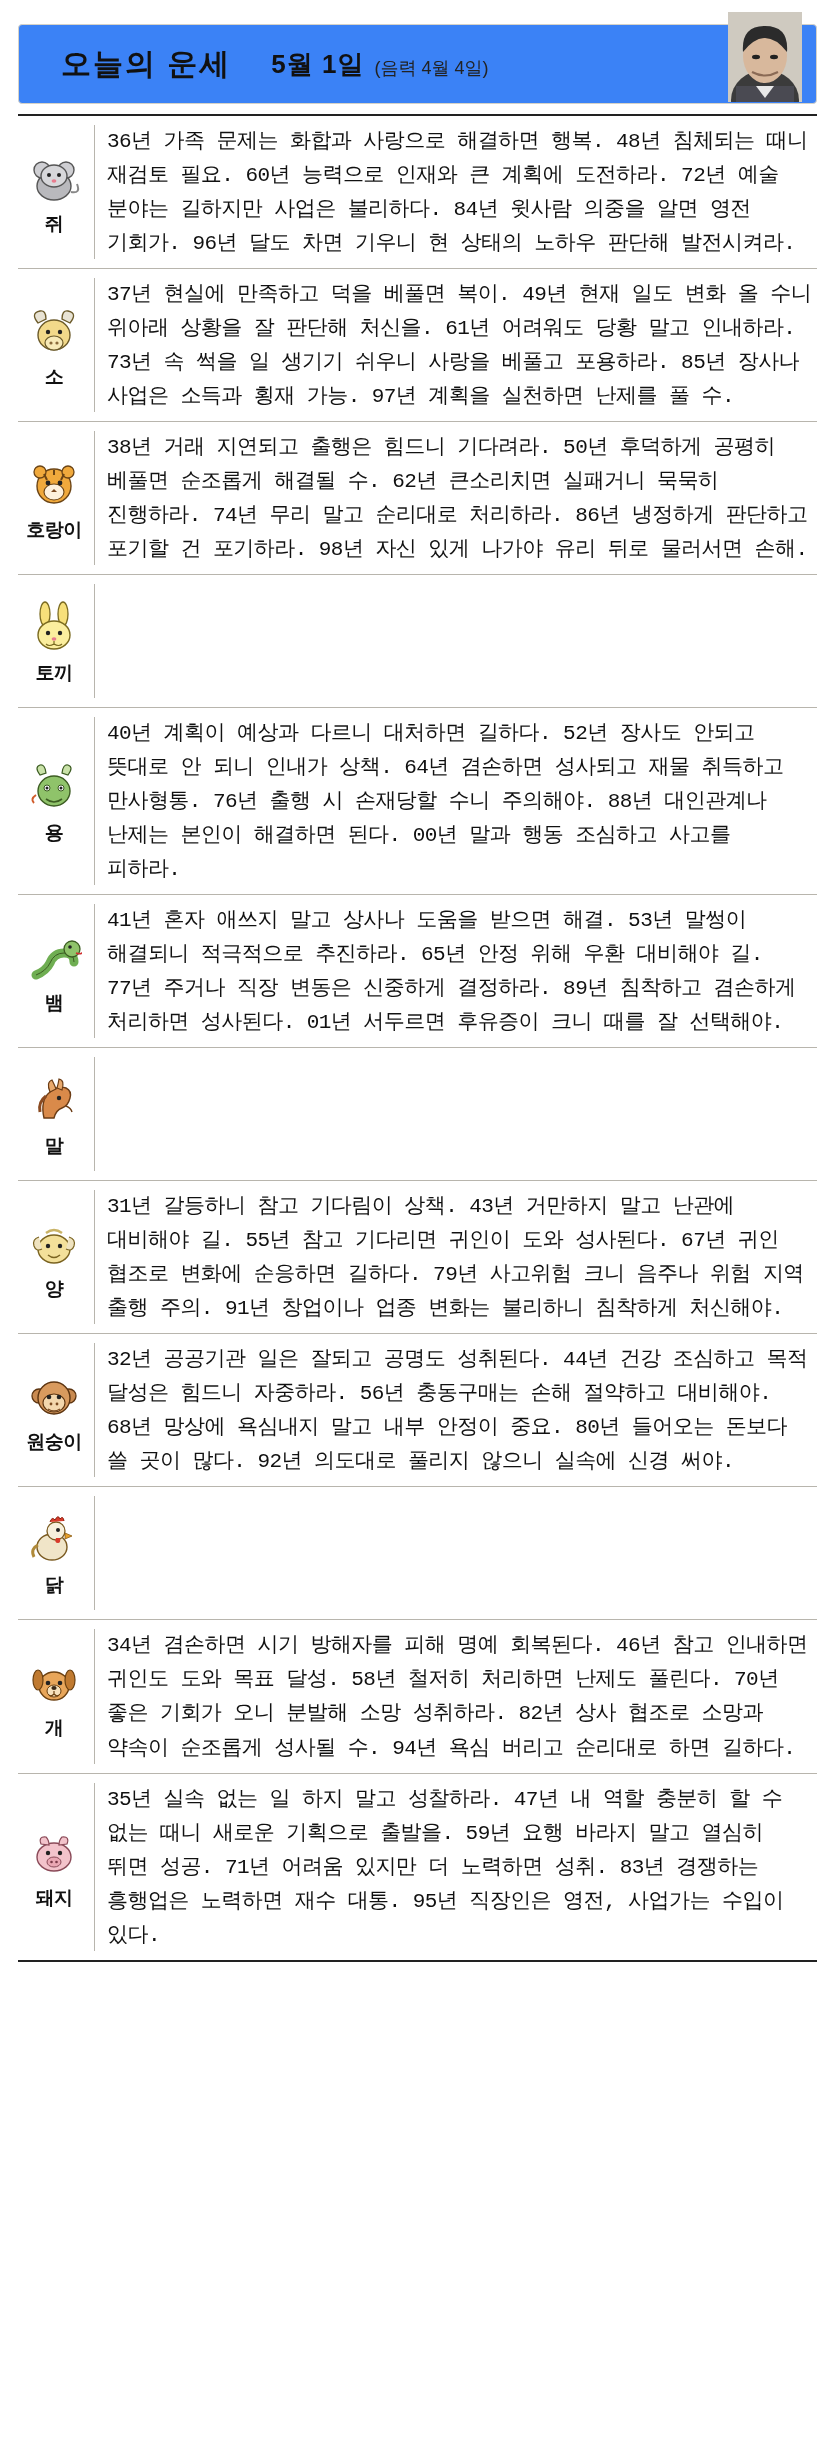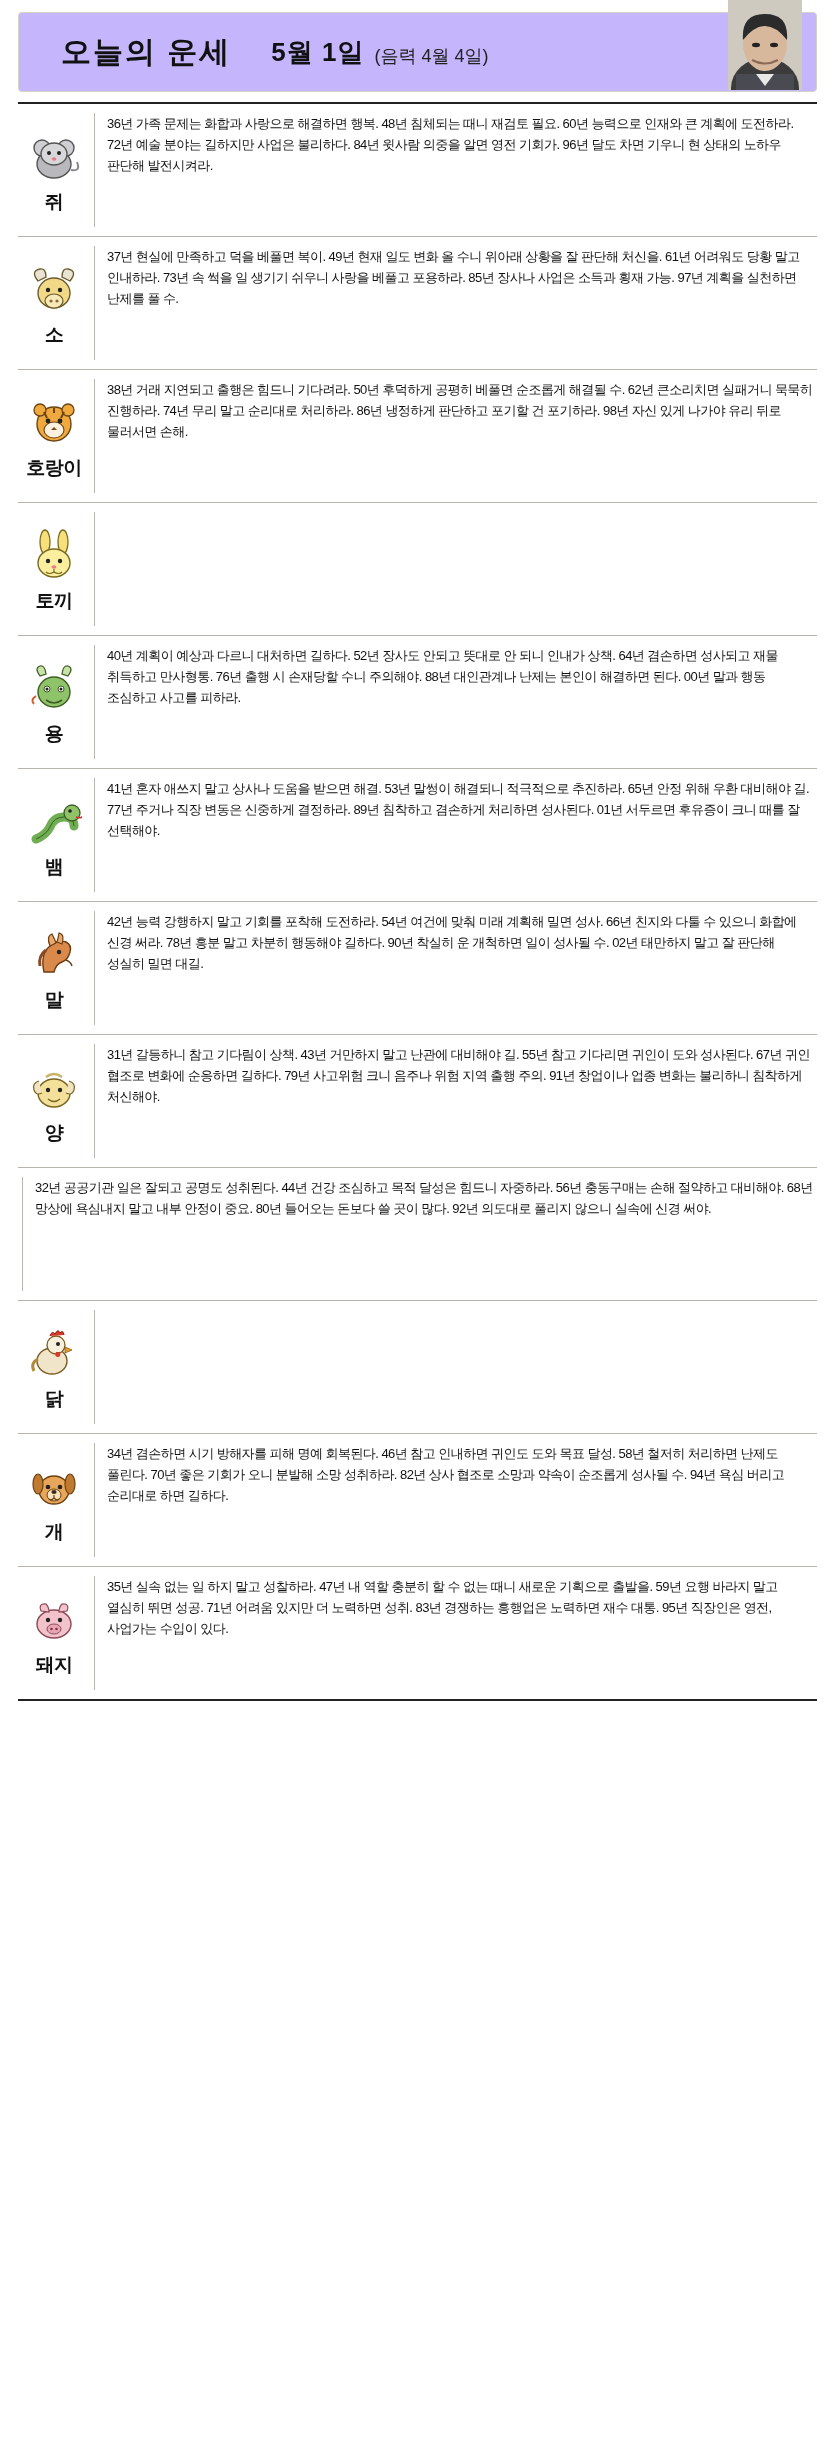--- a/index.html
+++ b/index.html
@@ -15,23 +15,23 @@
     width: 835px;
     min-height: 2445px;
     background: #ffffff;
     padding: 0;
     box-sizing: border-box;
     position: relative;
   }
   
   .header {
     position: relative;
-    margin: 12px 18px 10px 18px;
+    margin: 24px 18px 10px 18px;
     height: 78px;
-    background: #c4b5fd;
+    background: #3b82f6;
     border: 1px solid #d5d2c8;
     border-radius: 4px;
     display: flex;
     align-items: center;
   }
   .header-title {
     font-size: 30px;
     font-weight: bold;
     color: #111111;
     letter-spacing: 2px;
@@ -101,26 +101,27 @@
     letter-spacing: -0.5px;
     white-space: nowrap;
   }
   .divider-cell {
     width: 1px;
     background: #b8b5ad;
     margin: 2px 10px 2px 4px;
   }
   .text-cell {
     flex: 1;
-    font-size: 13px;
+    font-size: 21px;
     line-height: 1.62;
     color: #111111;
     letter-spacing: -0.55px;
     padding: 2px 4px 0 2px;
     word-break: keep-all;
+    font-family: Liberation Mono, monospace;
   }
 </style>
 </head>
 <body>
 
 <div class="page">
 
   <div class="header">
     <div class="header-title">오늘의 운세</div>
     <div class="header-date">5월 1일</div>
@@ -266,21 +267,20 @@
             <path d="M24 20 q-4 -10 2 -12 q3 6 4 9z" fill="#e9a96c" stroke="#6b3c15" stroke-width="1.2"></path>
             <path d="M36 18 q3 -10 -3 -11 q-1 6 -2 9z" fill="#e9a96c" stroke="#6b3c15" stroke-width="1.2"></path>
             <circle cx="33" cy="26" r="2.2" fill="#222"></circle>
             <path d="M40 34 q5 2 6 6" stroke="#6b3c15" stroke-width="1.4" fill="none"></path>
             <path d="M20 24 q-8 6 -6 16" stroke="#8a4a20" stroke-width="3" fill="none"></path>
           </svg>
         </div>
         <div class="sign-label">말</div>
       </div>
       <div class="divider-cell"></div>
-      <div class="text-cell">42년 능력 강행하지 말고 기회를 포착해 도전하라. 54년 여건에 맞춰 미래 계획해 밀면 성사. 66년 친지와 다툴 수 있으니 화합에 신경 써라. 78년 흥분 말고 차분히 행동해야 길하다. 90년 착실히 운 개척하면 일이 성사될 수. 02년 태만하지 말고 잘 판단해 성실히 밀면 대길.</div>
     </div>
 
     <div class="zodiac-row">
       <div class="sign-cell">
         <div class="sign-art">
           <svg width="56" height="56" viewBox="0 0 56 56">
             <ellipse cx="28" cy="34" rx="16" ry="14" fill="#f3e09a" stroke="#7a6320" stroke-width="1.4"></ellipse>
             <path d="M13 22 q-7 2 -5 9 q2 6 8 3" fill="#efe3c0" stroke="#7a6320" stroke-width="1.2"></path>
             <path d="M43 22 q7 2 5 9 q-2 6 -8 3" fill="#efe3c0" stroke="#7a6320" stroke-width="1.2"></path>
             <circle cx="22" cy="31" r="2.2" fill="#222"></circle>
@@ -289,20 +289,36 @@
             <path d="M20 18 q8 -6 16 0" stroke="#c9b366" stroke-width="2.4" fill="none"></path>
           </svg>
         </div>
         <div class="sign-label">양</div>
       </div>
       <div class="divider-cell"></div>
       <div class="text-cell">31년 갈등하니 참고 기다림이 상책. 43년 거만하지 말고 난관에 대비해야 길. 55년 참고 기다리면 귀인이 도와 성사된다. 67년 귀인 협조로 변화에 순응하면 길하다. 79년 사고위험 크니 음주나 위험 지역 출행 주의. 91년 창업이나 업종 변화는 불리하니 침착하게 처신해야.</div>
     </div>
 
     <div class="zodiac-row">
+      <div class="sign-cell">
+        <div class="sign-art">
+          <svg width="56" height="56" viewBox="0 0 56 56">
+            <circle cx="13" cy="28" r="7" fill="#c98a50" stroke="#5c3410" stroke-width="1.3"></circle>
+            <circle cx="43" cy="28" r="7" fill="#c98a50" stroke="#5c3410" stroke-width="1.3"></circle>
+            <circle cx="28" cy="30" r="16" fill="#d89a5e" stroke="#5c3410" stroke-width="1.4"></circle>
+            <ellipse cx="28" cy="35" rx="11" ry="9" fill="#f3d7ad" stroke="#5c3410" stroke-width="1.1"></ellipse>
+            <circle cx="23" cy="29" r="2.3" fill="#222"></circle>
+            <circle cx="33" cy="29" r="2.3" fill="#222"></circle>
+            <circle cx="25" cy="36" r="1.4" fill="#7a4a20"></circle>
+            <circle cx="31" cy="36" r="1.4" fill="#7a4a20"></circle>
+            <path d="M22 41 q6 4 12 0" stroke="#7a4a20" stroke-width="1.4" fill="none"></path>
+          </svg>
+        </div>
+        <div class="sign-label">원숭이</div>
+      </div>
       <div class="divider-cell"></div>
       <div class="text-cell">32년 공공기관 일은 잘되고 공명도 성취된다. 44년 건강 조심하고 목적 달성은 힘드니 자중하라. 56년 충동구매는 손해 절약하고 대비해야. 68년 망상에 욕심내지 말고 내부 안정이 중요. 80년 들어오는 돈보다 쓸 곳이 많다. 92년 의도대로 풀리지 않으니 실속에 신경 써야.</div>
     </div>
 
     <div class="zodiac-row">
       <div class="sign-cell">
         <div class="sign-art">
           <svg width="56" height="56" viewBox="0 0 56 56">
             <ellipse cx="26" cy="36" rx="15" ry="13" fill="#f0e5c8" stroke="#7a5a20" stroke-width="1.4"></ellipse>
             <circle cx="30" cy="20" r="9" fill="#f7f0dc" stroke="#7a5a20" stroke-width="1.3"></circle>

